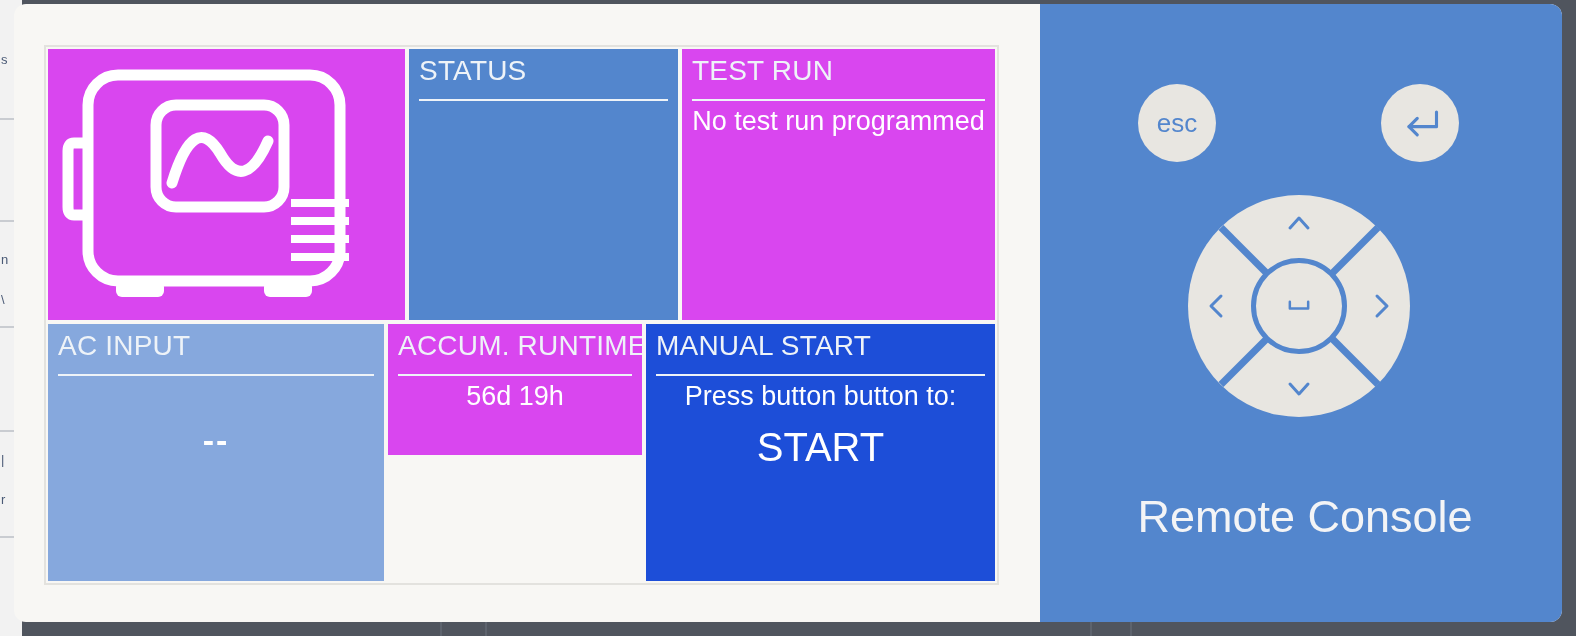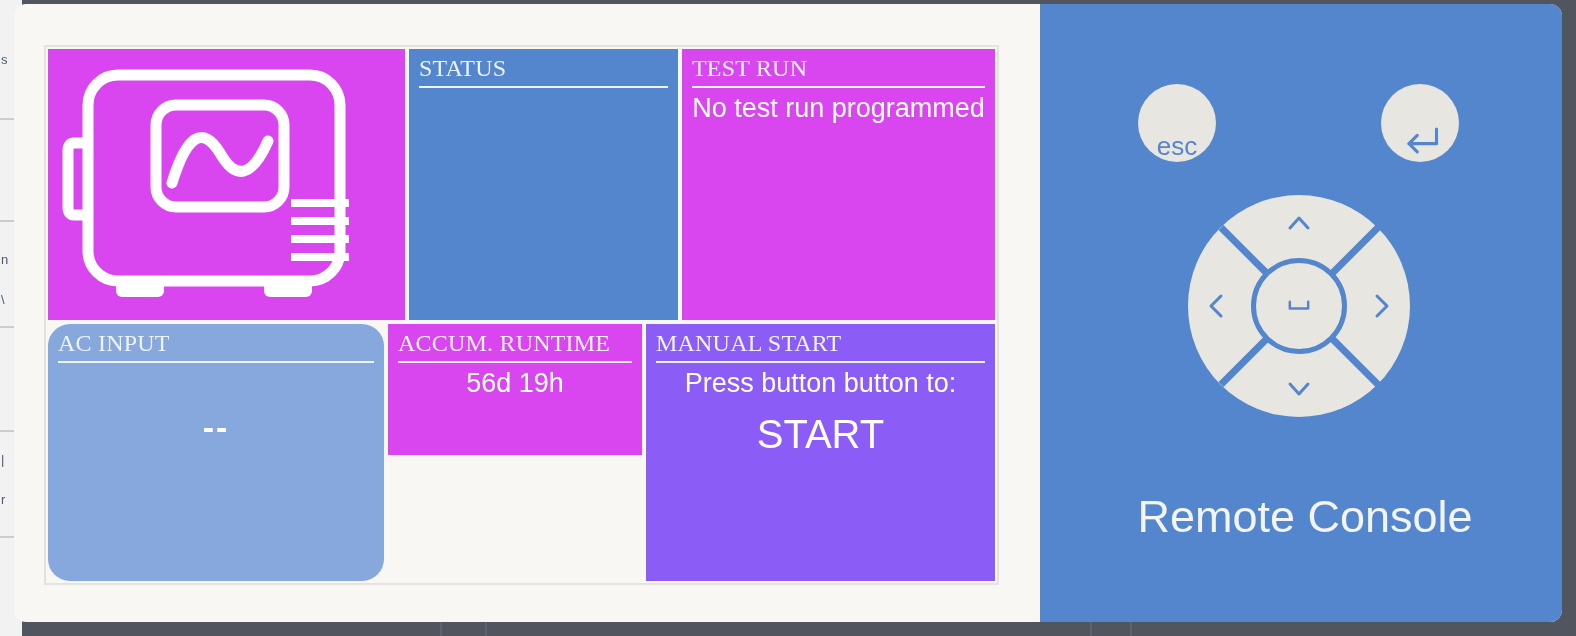--- a/index.html
+++ b/index.html
@@ -91,31 +91,30 @@
 
   .tile {
     position: relative;
     box-sizing: border-box;
     padding: 7px 10px 0 10px;
     overflow: hidden;
   }
   .tile-teal  { background: #d946ef; }
   .tile-blue  { background: #5386cd; }
   .tile-lblue { background: #86a8dd; }
-  .tile-red   { background: #8b5cf6; }
+  .tile-red   { background: #1d4ed8; }
 
   .tile-label {
-    font-size: 24px;
+    font-size: 28px;
     color: #eef3f8;
     letter-spacing: .2px;
     line-height: 1.05;
-    padding-bottom: 5px;
+    padding-bottom: 14px;
     border-bottom: 2px solid #eef3f8;
     white-space: nowrap;
-    font-family: Liberation Serif, serif;
   }
   .tile-value {
     text-align: center;
     color: #ffffff;
     font-size: 27px;
     line-height: 1.18;
     margin-top: 5px;
   }
   .tile-value.big {
     font-size: 40px;
@@ -131,21 +130,21 @@
 
   
   #tile-gen {
     width: 357px;
     flex: none;
     padding: 0;
   }
   #tile-status { width: 269px; flex: none; }
   #tile-testrun { flex: 1; }
 
-  #tile-acinput { width: 336px; flex: none; border-radius: 22px; }
+  #tile-acinput { width: 336px; flex: none; }
   #col-runtimes {
     width: 254px;
     flex: none;
     display: flex;
     flex-direction: column;
     gap: 4px;
   }
   #tile-accum { height: 131px; flex: none; }
   #tile-today { flex: 1; }
   #tile-manual { flex: 1; }
@@ -155,21 +154,21 @@
     flex: 1;
     background: #5386cd;
     position: relative;
   }
   .round-btn {
     position: absolute;
     width: 78px; height: 78px;
     border-radius: 50%;
     background: #e8e6e1;
     display: flex;
-    align-items: flex-end;
+    align-items: center;
     justify-content: center;
     color: #5386cd;
   }
   #btn-esc { left: 98px; top: 80px; font-size: 26px; }
   #btn-enter { left: 341px; top: 80px; }
 
   #dpad {
     position: absolute;
     left: 148px;
     top: 191px;

